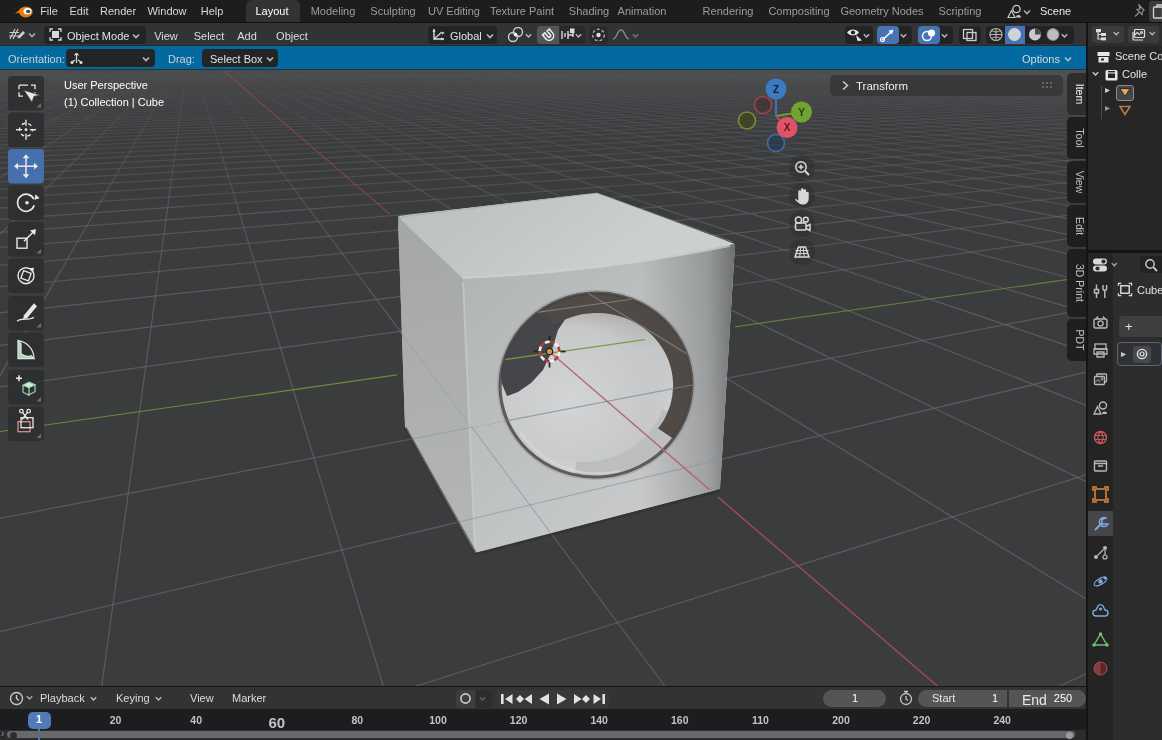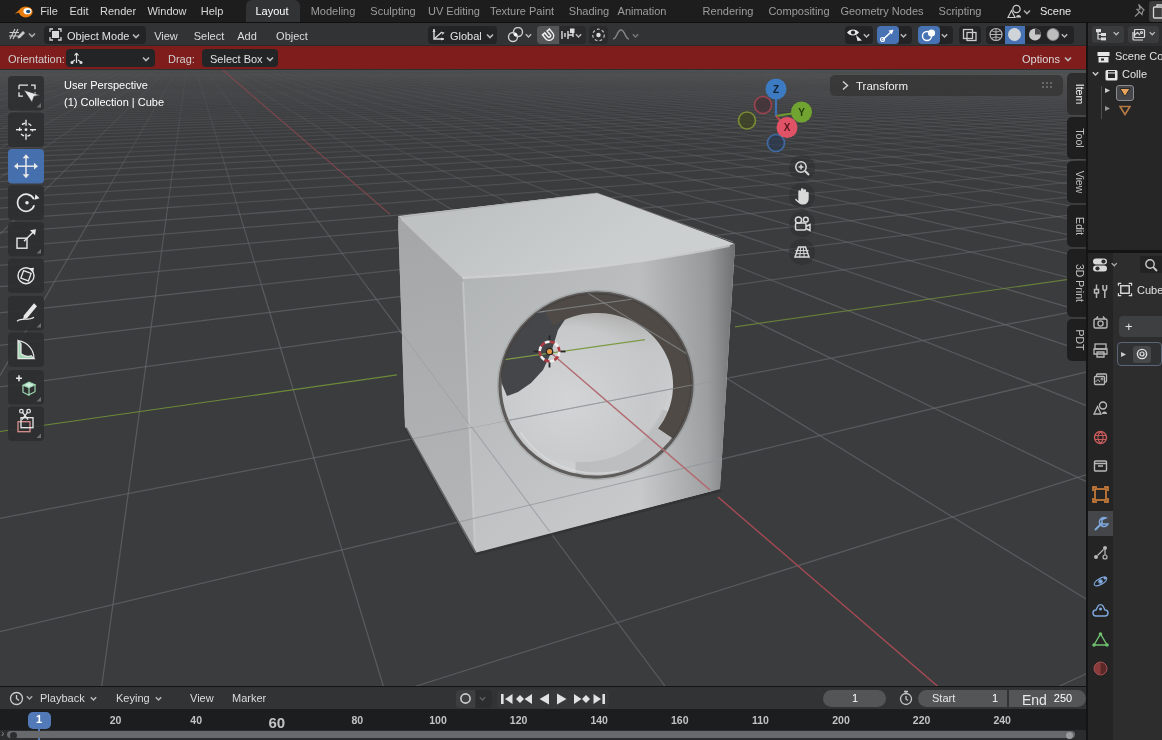--- a/index.html
+++ b/index.html
@@ -154,21 +154,21 @@
     </svg>
 <svg class="abs" style="left:1045px;top:4px" width="16" height="15" viewBox="0 0 16 15">
       <circle cx="8" cy="7.5" r="6" fill="#bdbdbd"></circle>
       <path d="M8,1.5 A6,6 0 0 1 14,7.5 A9,9 0 0 0 8,1.5 Z" fill="#6a6a6a"></path>
       <circle cx="8" cy="7.5" r="6" fill="none" stroke="#8a8a8a" stroke-width="0.8"></circle>
     </svg>
 <svg style="position:absolute;left:1060px;top:8.5px" width="9.0" height="7.2" viewBox="0 0 10 8">
       <path d="M2,2.5 L5,5.5 L8,2.5" stroke="#bbb" stroke-width="1.6" fill="none"></path>
     </svg>
 </div>
-<div class="abs" style="left:0;top:46px;width:1086px;height:24px;background:#7f1d1d">
+<div class="abs" style="left:0;top:46px;width:1086px;height:24px;background:#0369a1">
 <span style="position:absolute;left:8px;top:7px;font-size:11px;color:#cfcfcf;font-weight:normal;white-space:nowrap">Orientation:</span>
 <div class="abs" style="left:66px;top:3px;width:89px;height:18px;background:#232425;border-radius:4px"></div>
 <svg class="abs" style="left:70px;top:5px" width="13" height="14" viewBox="0 0 13 14">
       <path d="M6.5,2 V12 M6.5,2 l-2,2.5 M6.5,2 l2,2.5 M2,11 l3,-2 M11,11 l-3,-2" stroke="#ddd" stroke-width="1.2" fill="none"></path>
       <circle cx="2" cy="11.5" r="1.5" fill="#ddd"></circle>
       <circle cx="11" cy="11.5" r="1.5" fill="#ddd"></circle>
     </svg>
 <span style="position:absolute;left:88px;top:24px;font-size:13px;color:#e2e2e2;font-weight:normal;white-space:nowrap">Default</span>
 <svg style="position:absolute;left:141px;top:9px" width="10.0" height="8.0" viewBox="0 0 10 8">
       <path d="M2,2.5 L5,5.5 L8,2.5" stroke="#bbb" stroke-width="1.6" fill="none"></path>

